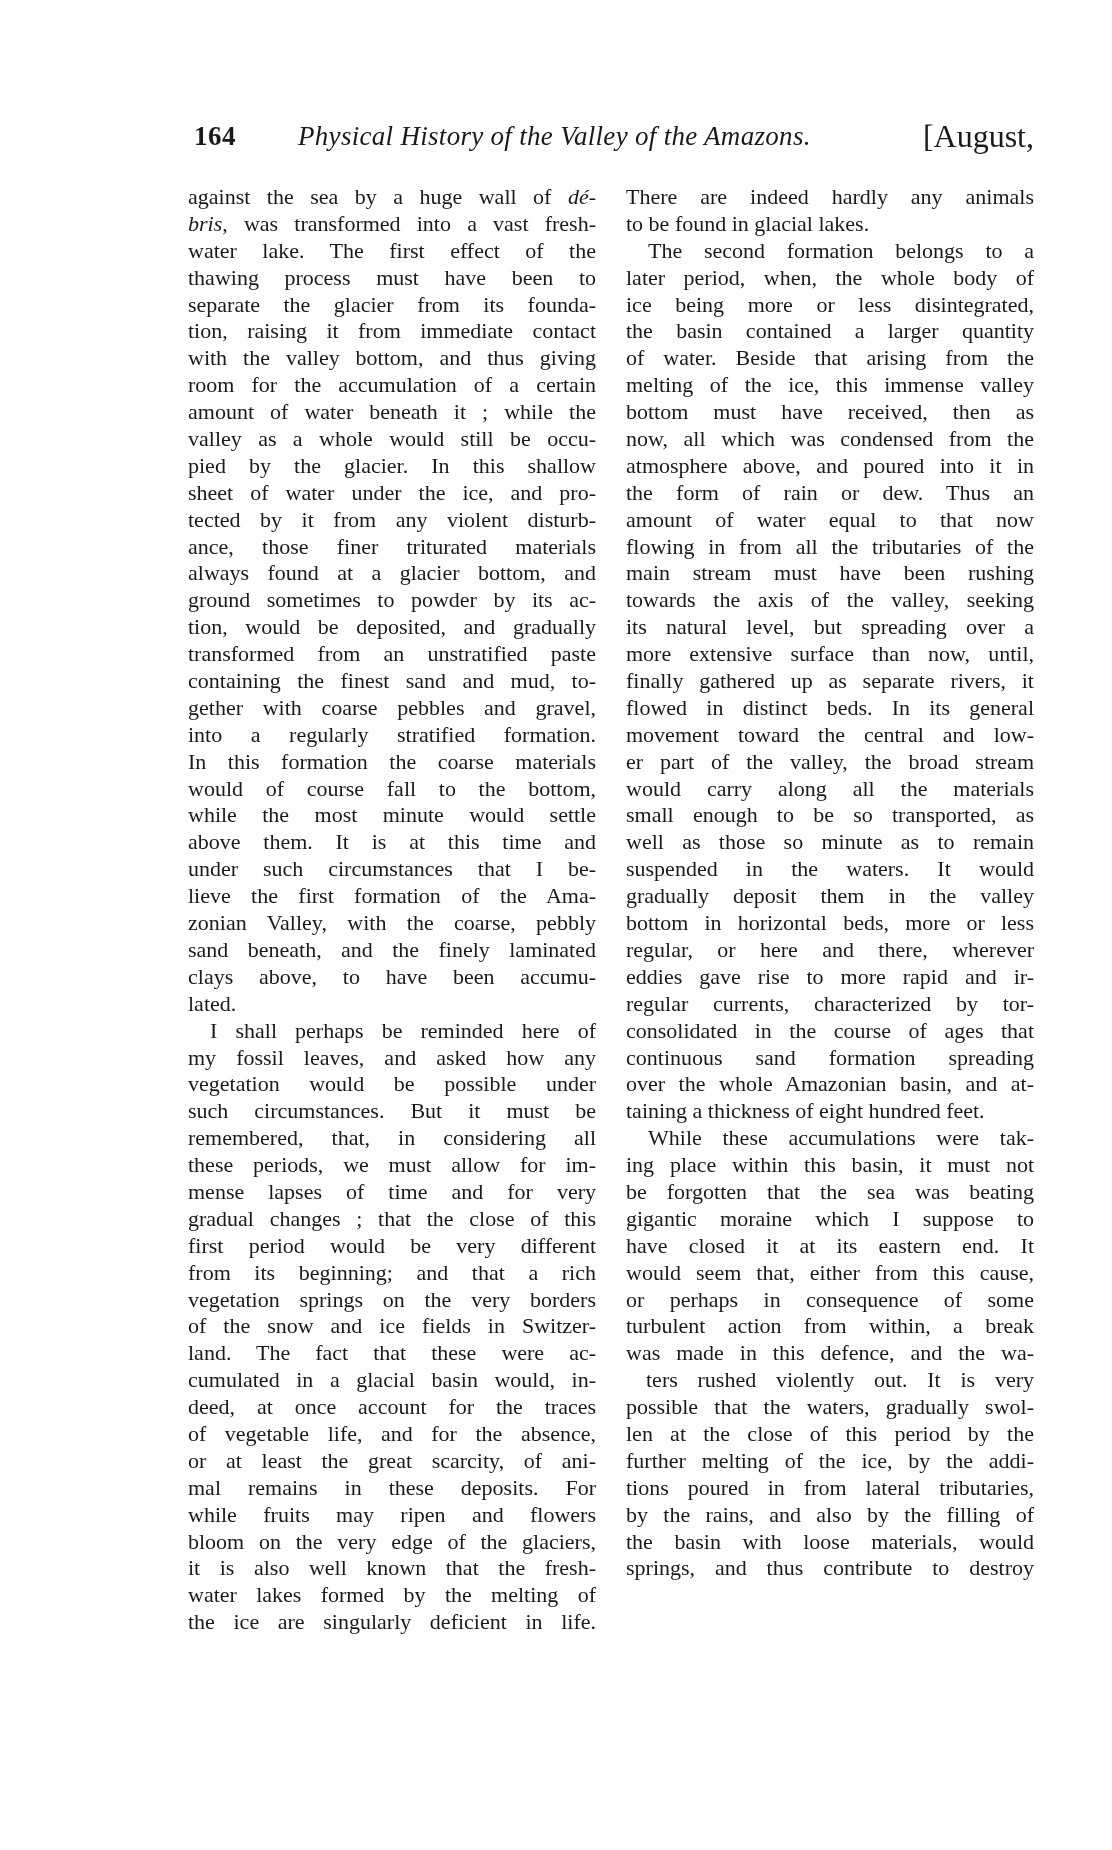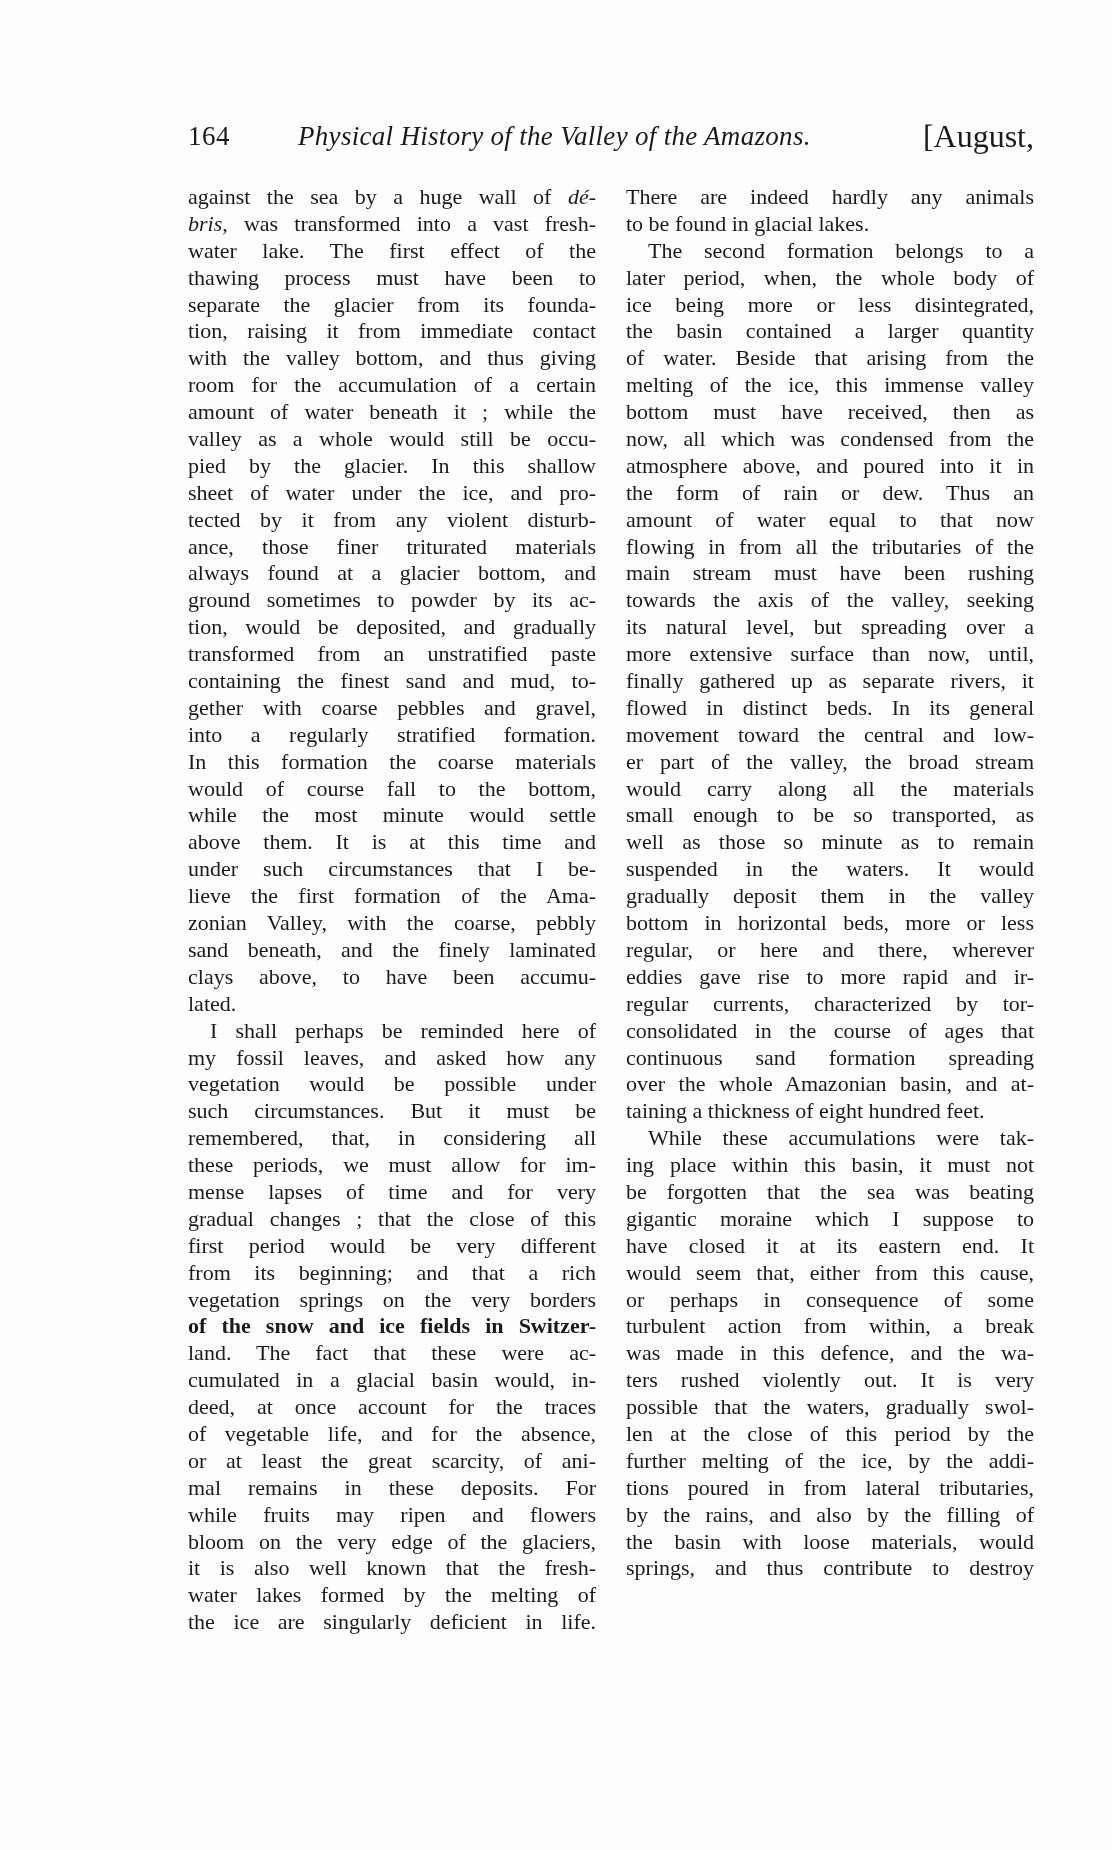--- a/index.html
+++ b/index.html
@@ -1,21 +1,21 @@
 <!DOCTYPE html>
 <html><head>
 <meta charset="utf-8">
 <style>
   html, body { margin:0; padding:0; background:#ffffff; }
   body { width:1112px; height:1850px; position:relative; overflow:hidden;
          font-family:"Liberation Serif","DejaVu Serif",serif; color:#1a1a1a; }
   .page { position:absolute; left:0; top:0; width:1112px; height:1850px; background:#fefefe; }
   .running-head { position:absolute; left:188px; top:118px; width:846px; height:36px;
                   font-size:26px; line-height:36px; white-space:nowrap; }
-  .folio { position:absolute; left:0; top:0; font-size:27px; letter-spacing:0.5px; }
+  .folio { position:absolute; left:6px; top:0; font-size:27px; letter-spacing:0.5px;font-weight:bold; }
   .head-title { position:absolute; left:110px; top:0; font-style:italic; font-size:27px; letter-spacing:0.3px; }
   .head-month { position:absolute; right:0; top:0; font-size:32px; }
   .column { position:absolute; top:184px; width:408px; }
   .col-left { left:188px; }
   .col-right { left:626px; }
   .line { display:block; height:26.9px; line-height:26.9px; font-size:22px;
           text-align:justify; text-align-last:justify; white-space:nowrap; overflow:visible; }
   .line.last { text-align-last:left; }
   .line.indent { text-indent:22px; }
   .line .it { font-style:italic; }
@@ -66,21 +66,21 @@
       <div class="line" style="white-space: normal;">my fossil leaves, and asked how any</div>
       <div class="line" style="white-space: normal;">vegetation would be possible under</div>
       <div class="line" style="white-space: normal;">such circumstances.  But it must be</div>
       <div class="line" style="white-space: normal;">remembered, that, in considering all</div>
       <div class="line" style="white-space: normal;">these periods, we must allow for im-</div>
       <div class="line" style="white-space: normal;">mense lapses of time and for very</div>
       <div class="line" style="white-space: normal;">gradual changes ; that the close of this</div>
       <div class="line" style="white-space: normal;">first period would be very different</div>
       <div class="line" style="white-space: normal;">from its beginning; and that a rich</div>
       <div class="line" style="white-space: normal;">vegetation springs on the very borders</div>
-      <div class="line" style="white-space: normal; font-weight: bold;">of the snow and ice fields in Switzer-</div>
+      <div class="line" style="white-space: normal;">of the snow and ice fields in Switzer-</div>
       <div class="line" style="white-space: normal;">land.  The fact that these were ac-</div>
       <div class="line" style="white-space: normal;">cumulated in a glacial basin would, in-</div>
       <div class="line" style="white-space: normal;">deed, at once account for the traces</div>
       <div class="line" style="white-space: normal;">of vegetable life, and for the absence,</div>
       <div class="line" style="white-space: normal;">or at least the great scarcity, of ani-</div>
       <div class="line" style="white-space: normal;">mal remains in these deposits.  For</div>
       <div class="line" style="white-space: normal;">while fruits may ripen and flowers</div>
       <div class="line" style="white-space: normal;">bloom on the very edge of the glaciers,</div>
       <div class="line" style="white-space: normal;">it is also well known that the fresh-</div>
       <div class="line" style="white-space: normal;">water lakes formed by the melting of</div>
@@ -124,21 +124,21 @@
       <div class="line last" style="white-space: normal;">taining a thickness of eight hundred feet.</div>
       <div class="line indent" style="white-space: normal;">While these accumulations were tak-</div>
       <div class="line" style="white-space: normal;">ing place within this basin, it must not</div>
       <div class="line" style="white-space: normal;">be forgotten that the sea was beating</div>
       <div class="line" style="white-space: normal;">gigantic moraine which I suppose to</div>
       <div class="line" style="white-space: normal;">have closed it at its eastern end.  It</div>
       <div class="line" style="white-space: normal;">would seem that, either from this cause,</div>
       <div class="line" style="white-space: normal;">or perhaps in consequence of some</div>
       <div class="line" style="white-space: normal;">turbulent action from within, a break</div>
       <div class="line" style="white-space: normal;">was made in this defence, and the wa-</div>
-      <div class="line" style="white-space: normal;">ters rushed violently out.  It is very</div>
+      <div class="line" style="white-space: normal; margin-left: 20px;">ters rushed violently out.  It is very</div>
       <div class="line" style="white-space: normal;">possible that the waters, gradually swol-</div>
       <div class="line" style="white-space: normal;">len at the close of this period by the</div>
       <div class="line" style="white-space: normal;">further melting of the ice, by the addi-</div>
       <div class="line" style="white-space: normal;">tions poured in from lateral tributaries,</div>
       <div class="line" style="white-space: normal;">by the rains, and also by the filling of</div>
       <div class="line" style="white-space: normal;">the basin with loose materials, would</div>
       <div class="line" style="white-space: normal;">springs, and thus contribute to destroy</div>
     </div>
 </div>
 

